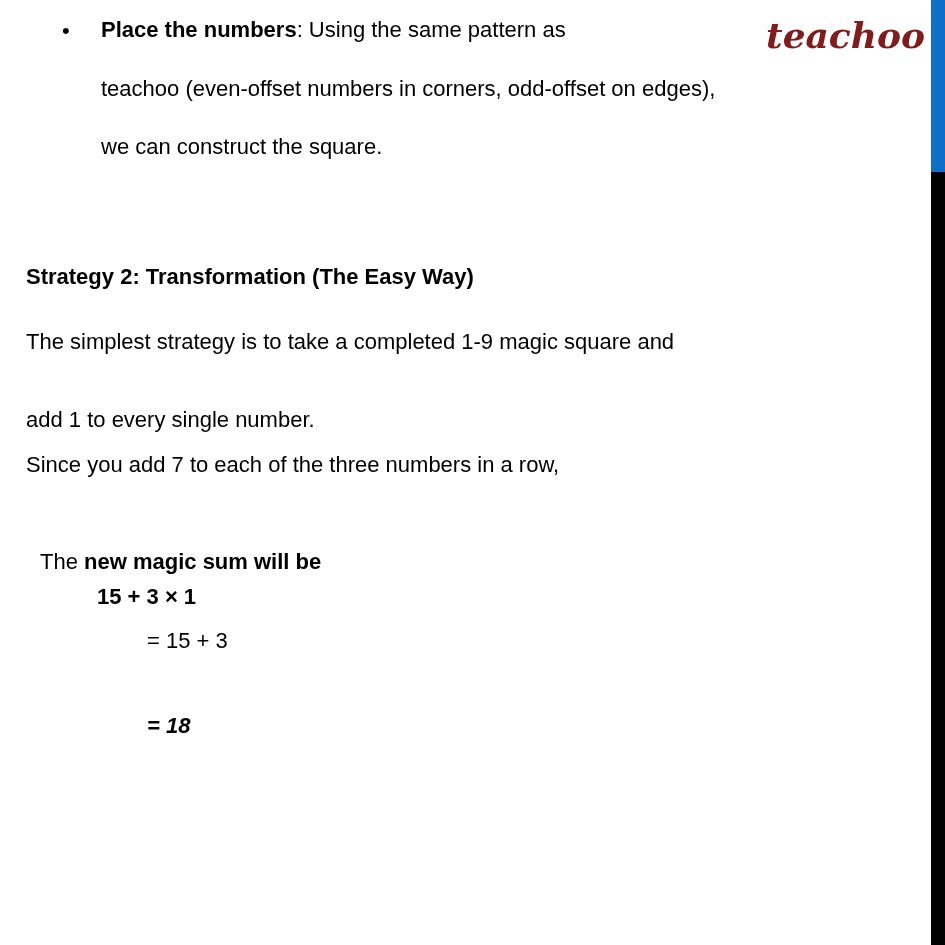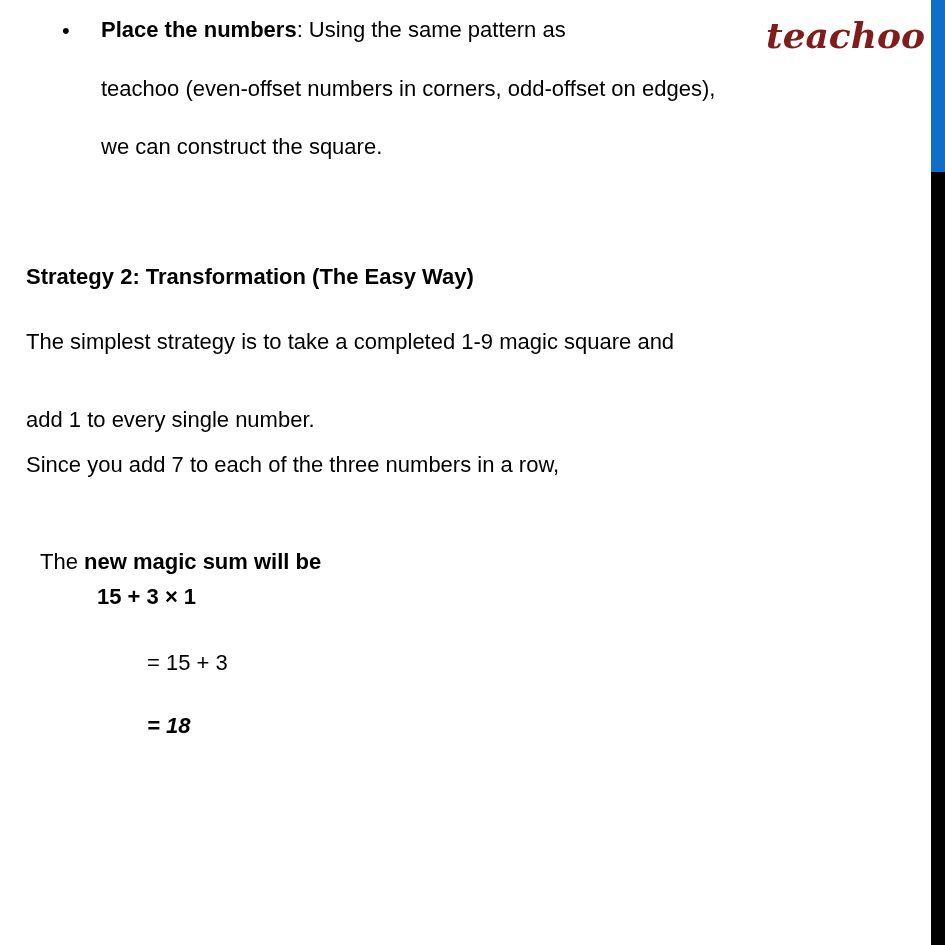--- a/index.html
+++ b/index.html
@@ -39,14 +39,14 @@
 <div class="line heading" style="left:26px; top:264px;">Strategy 2: Transformation (The Easy Way)</div>
 
 <div class="line" style="left:26px; top:329px;">The simplest strategy is to take a completed 1-9 magic square and</div>
 <div class="line" style="left:26px; top:389px;margin-top:18px;">add 1 to every single number.</div>
 <div class="line" style="left:26px; top:452px;">Since you add 7 to each of the three numbers in a row,</div>
 <div class="line" style="left:40px; top:517px;margin-top:32px;">
   <span>The </span><span class="b">new magic sum will be</span>
 </div>
 
 <div class="line b" style="left:97px; top:584px;">15 + 3 × 1</div>
-<div class="line" style="left:147px; top:650px;">= 15 + 3</div>
+<div class="line" style="left:147px; top:628px;">= 15 + 3</div>
 <div class="line b" style="left:147px; top:713px;font-style:italic;">= 18</div>
 
 </body></html>

